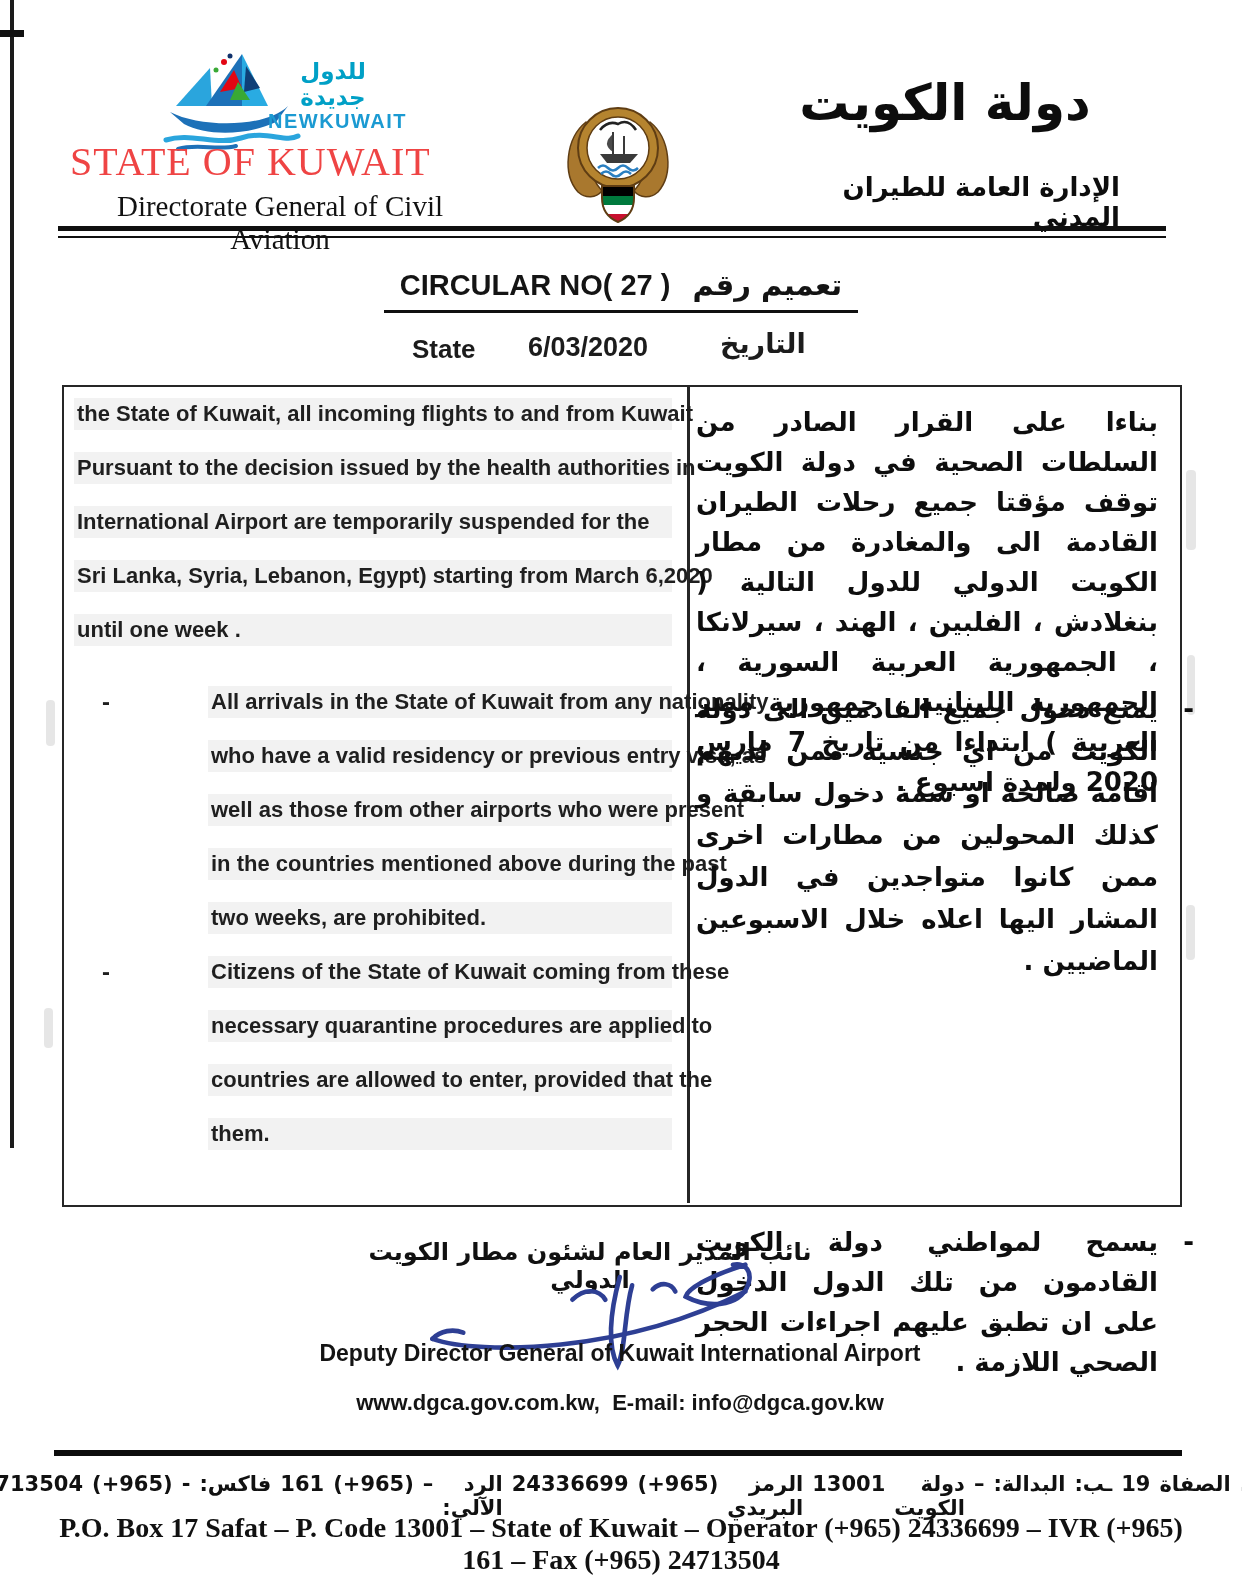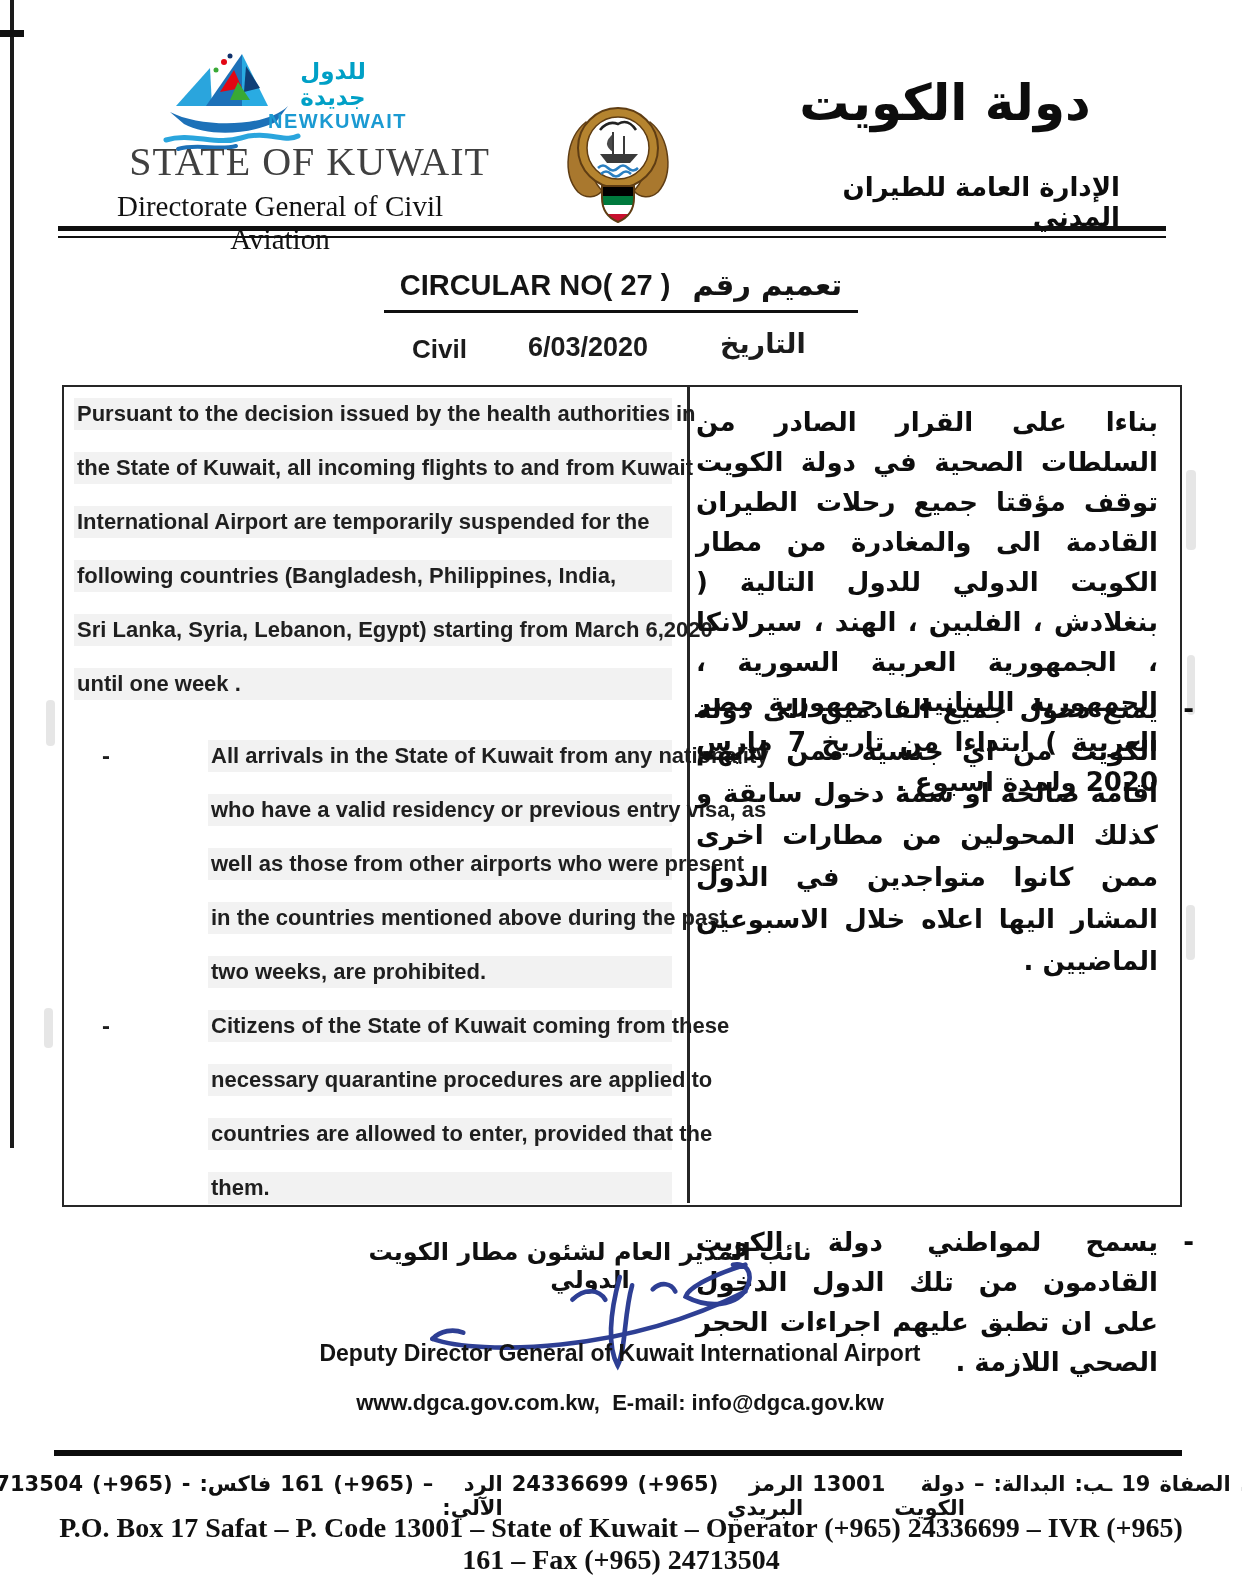--- a/index.html
+++ b/index.html
@@ -7,22 +7,22 @@
         font-family:"Liberation Sans","DejaVu Sans",sans-serif;color:#1c1c1c;}
   .abs{position:absolute;}
   
   .edge-line{left:10px;top:0;width:4px;height:1148px;background:#1b1b1b;}
   .corner-tick{left:0;top:30px;width:24px;height:7px;background:#111;}
   .smudge{background:#d9d9d9;opacity:.65;border-radius:4px;}
   
   .brand-text{left:268px;top:58px;width:130px;text-align:center;}
   .brand-ar{font-family:"DejaVu Sans",sans-serif;font-weight:bold;font-size:23px;color:#00a0c6;direction:rtl;}
   .brand-latin{font-weight:bold;font-size:20px;letter-spacing:1.5px;color:#1b9ad2;}
-  .org-en{left:70px;top:138px;width:420px;text-align:right;font-family:"Liberation Serif","DejaVu Serif",serif;
-          font-size:40px;letter-spacing:1px;color:#404040;}
+  .org-en{left:70px;top:138px;width:420px;text-align:left;font-family:"Liberation Serif","DejaVu Serif",serif;
+          font-size:40px;letter-spacing:1px;color:#ef4444;}
   .dept-en{left:70px;top:190px;width:420px;text-align:center;font-family:"Liberation Serif","DejaVu Serif",serif;
            font-weight:normal;font-size:29px;color:#121212;}
   .org-ar{left:770px;top:74px;width:350px;text-align:center;font-family:"DejaVu Sans",sans-serif;
           font-weight:bold;font-size:50px;direction:rtl;color:#0d0d0d;}
   .dept-ar{left:770px;top:172px;width:350px;text-align:right;font-family:"DejaVu Sans",sans-serif;
            font-weight:bold;font-size:26px;direction:rtl;color:#0d0d0d;}
   .top-rule{left:58px;top:226px;width:1108px;height:5px;border-top:5px solid #101010;border-bottom:2px solid #101010;}
   
   .title-wrap{left:0;top:268px;width:100%;text-align:center;}
   .title-inner{display:inline-block;border-bottom:3px solid #101010;padding:0 16px 8px 16px;
@@ -125,33 +125,32 @@
 
   <div class="abs top-rule"></div>
 
   <div class="abs title-wrap">
     <div class="title-inner">
       <span class="en">CIRCULAR NO( 27 )</span>
       <span class="ar" dir="rtl">تعميم رقم</span>
     </div>
   </div>
 
-  <span class="abs date-label">Civil</span>
+  <span class="abs date-label">State</span>
   <span class="abs date-value">6/03/2020</span>
   <span class="abs date-ar">التاريخ</span>
 
   <div class="abs main-box"></div>
   <div class="abs col-divider"></div>
 
   <div class="abs col-en">
     <div>
+        <div class="line">the State of Kuwait, all incoming flights to and from Kuwait</div>
         <div class="line">Pursuant to the decision issued by the health authorities in</div>
-        <div class="line">the State of Kuwait, all incoming flights to and from Kuwait</div>
         <div class="line">International Airport are temporarily suspended for the</div>
-        <div class="line">following countries (Bangladesh, Philippines, India,</div>
         <div class="line">Sri Lanka, Syria, Lebanon, Egypt) starting from March 6,2020</div>
         <div class="line">until one week .</div>
       </div>
     <div class="en-bullet en-b1">
       <span class="dash">-</span>
       <div>
           <div class="line">All arrivals in the State of Kuwait from any nationality</div>
           <div class="line">who have a valid residency or previous entry visa, as</div>
           <div class="line">well as those from other airports who were present</div>
           <div class="line">in the countries mentioned above during the past</div>

